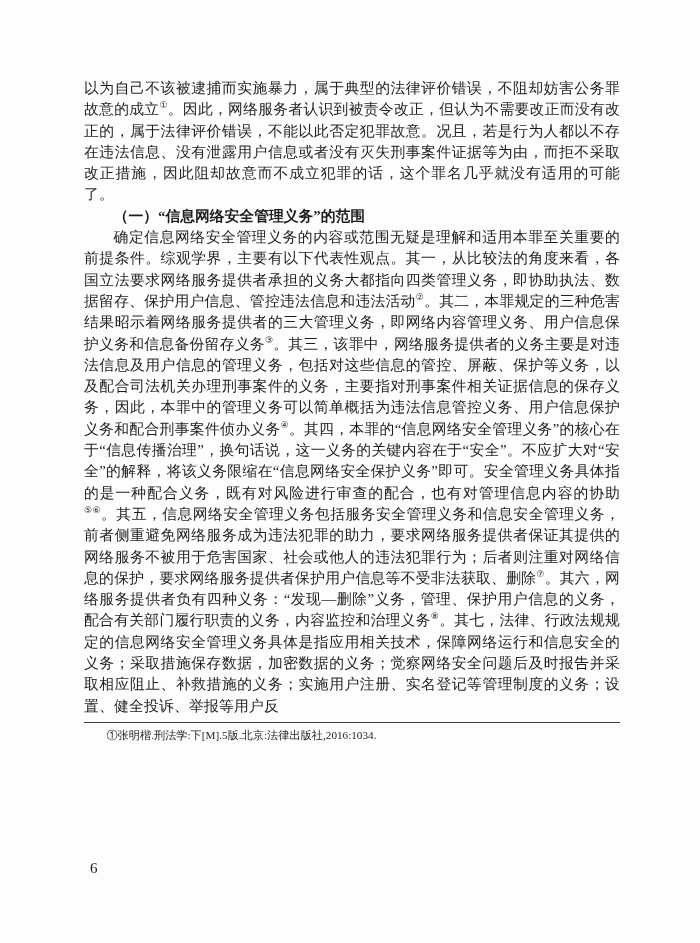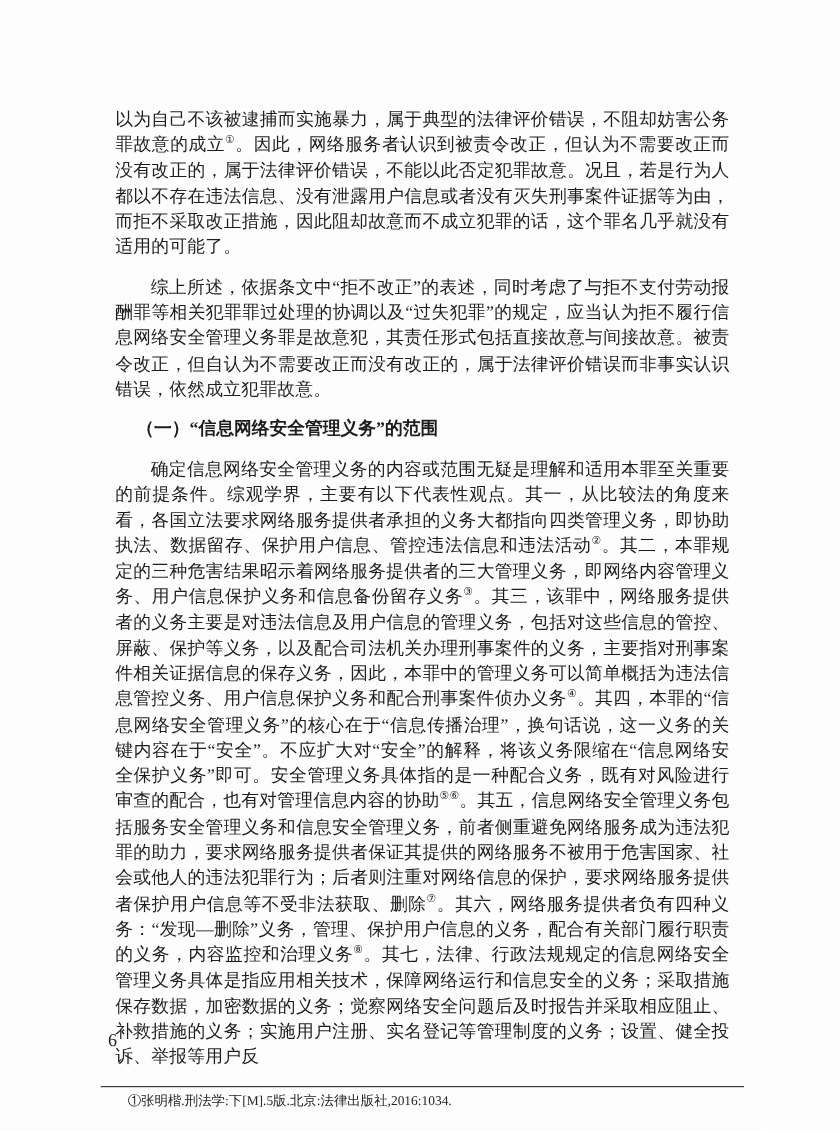--- a/index.html
+++ b/index.html
@@ -15,21 +15,21 @@
     box-sizing: border-box;
     padding: 78px 80px 0 84px;
     font-family: "Liberation Serif", "DejaVu Serif", serif;
     color: #1d1d1d;
     overflow: hidden;
   }
   .text-block {
     width: 536px;
   }
   .para {
-    margin: 12px;
+    margin: 0;
     font-size: 14.8px;
     line-height: 21.3px;
     text-align: justify;
     text-indent: 2em;
     letter-spacing: 0.2px;
   }
   .para.no-indent {
     text-indent: 0;
   }
   .para sup {
@@ -78,21 +78,20 @@
   }
 </style>
 </head>
 <body>
 
 <div class="page">
 
   <div class="text-block">
     <p class="para no-indent">以为自己不该被逮捕而实施暴力，属于典型的法律评价错误，不阻却妨害公务罪故意的成立<sup>①</sup>。因此，网络服务者认识到被责令改正，但认为不需要改正而没有改正的，属于法律评价错误，不能以此否定犯罪故意。况且，若是行为人都以不存在违法信息、没有泄露用户信息或者没有灭失刑事案件证据等为由，而拒不采取改正措施，因此阻却故意而不成立犯罪的话，这个罪名几乎就没有适用的可能了。</p>
 
-    <p class="para">综上所述，依据条文中“拒不改正”的表述，同时考虑了与拒不支付劳动报酬罪等相关犯罪罪过处理的协调以及“过失犯罪”的规定，应当认为拒不履行信息网络安全管理义务罪是故意犯，其责任形式包括直接故意与间接故意。被责令改正，但自认为不需要改正而没有改正的，属于法律评价错误而非事实认识错误，依然成立犯罪故意。</p>
 
 
 
     <h3 class="subsection-heading">（一）“信息网络安全管理义务”的范围</h3>
 
     <p class="para">确定信息网络安全管理义务的内容或范围无疑是理解和适用本罪至关重要的前提条件。综观学界，主要有以下代表性观点。其一，从比较法的角度来看，各国立法要求网络服务提供者承担的义务大都指向四类管理义务，即协助执法、数据留存、保护用户信息、管控违法信息和违法活动<sup>②</sup>。其二，本罪规定的三种危害结果昭示着网络服务提供者的三大管理义务，即网络内容管理义务、用户信息保护义务和信息备份留存义务<sup>③</sup>。其三，该罪中，网络服务提供者的义务主要是对违法信息及用户信息的管理义务，包括对这些信息的管控、屏蔽、保护等义务，以及配合司法机关办理刑事案件的义务，主要指对刑事案件相关证据信息的保存义务，因此，本罪中的管理义务可以简单概括为违法信息管控义务、用户信息保护义务和配合刑事案件侦办义务<sup>④</sup>。其四，本罪的“信息网络安全管理义务”的核心在于“信息传播治理”，换句话说，这一义务的关键内容在于“安全”。不应扩大对“安全”的解释，将该义务限缩在“信息网络安全保护义务”即可。安全管理义务具体指的是一种配合义务，既有对风险进行审查的配合，也有对管理信息内容的协助<sup>⑤</sup><sup>⑥</sup>。其五，信息网络安全管理义务包括服务安全管理义务和信息安全管理义务，前者侧重避免网络服务成为违法犯罪的助力，要求网络服务提供者保证其提供的网络服务不被用于危害国家、社会或他人的违法犯罪行为；后者则注重对网络信息的保护，要求网络服务提供者保护用户信息等不受非法获取、删除<sup>⑦</sup>。其六，网络服务提供者负有四种义务：“发现—删除”义务，管理、保护用户信息的义务，配合有关部门履行职责的义务，内容监控和治理义务<sup>⑧</sup>。其七，法律、行政法规规定的信息网络安全管理义务具体是指应用相关技术，保障网络运行和信息安全的义务；采取措施保存数据，加密数据的义务；觉察网络安全问题后及时报告并采取相应阻止、补救措施的义务；实施用户注册、实名登记等管理制度的义务；设置、健全投诉、举报等用户反</p>
   </div>
 
   <div class="footnote-divider"></div>
 

